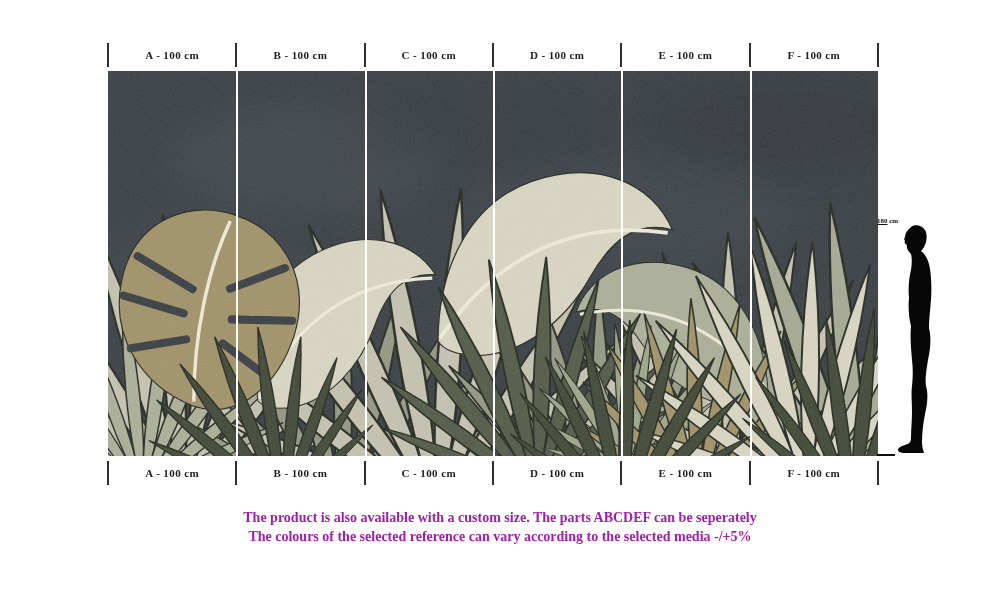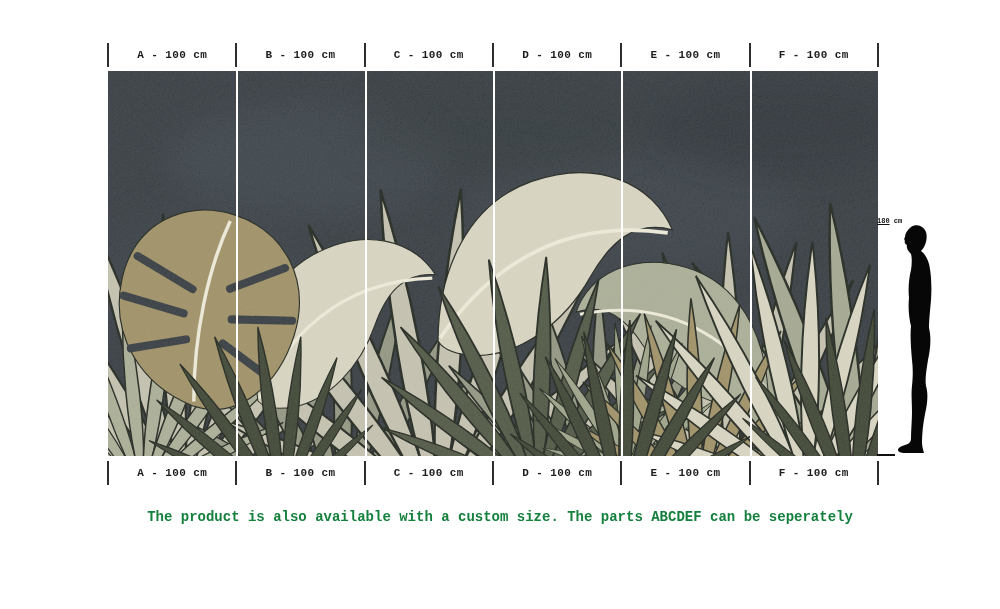--- a/index.html
+++ b/index.html
@@ -1,18 +1,18 @@
 <!DOCTYPE html>
 <html><head>
 <meta charset="utf-8">
 <style>
   html,body{margin:0;padding:0;background:#ffffff;}
   .canvas{
     position:relative;width:1000px;height:609px;background:#ffffff;overflow:hidden;
-    font-family:Liberation Mono, monospace;
+    font-family:Liberation Serif, serif;
   }
   
   .ruler{position:absolute;left:108px;width:770px;height:24px;display:flex;}
   .ruler.top{top:43px;}
   .ruler.bottom{top:461px;}
   .ruler .cell{flex:1 1 0;position:relative;display:flex;align-items:center;justify-content:center;}
   .tick{position:absolute;left:-1px;top:0;width:2px;height:24px;background:#2e2e2e;}
   .tick.end{left:auto;right:-1px;}
   .rlabel{font-size:11px;font-weight:bold;color:#1d1d1d;letter-spacing:.4px;white-space:nowrap;}
   
@@ -21,21 +21,21 @@
   .divider{position:absolute;top:0;bottom:0;width:2px;background:#ffffff;}
   .d1{left:calc(100%*1/6);} .d2{left:calc(100%*2/6);} .d3{left:calc(100%*3/6);}
   .d4{left:calc(100%*4/6);} .d5{left:calc(100%*5/6);}
   
   .figure{position:absolute;left:891px;top:224px;width:46px;height:232px;}
   .figure svg{display:block;width:100%;height:100%;}
   .height-label{position:absolute;left:877px;top:217px;font-size:7px;font-weight:bold;color:#111;white-space:nowrap;}
   .height-label .num{text-decoration:underline;}
   .ground-line{position:absolute;left:877px;top:454px;width:18px;height:2px;background:#101010;}
   
-  .footer{position:absolute;left:0;top:508px;width:1000px;text-align:center;color:#15803d;}
+  .footer{position:absolute;left:0;top:508px;width:1000px;text-align:center;color:#a21caf;}
   .footer div{font-size:14px;font-weight:bold;line-height:19px;}
   
   .leaf{stroke:#1c211a;stroke-width:1;}
 </style>
 </head>
 <body>
 
 <div class="canvas">
 
   <div class="ruler top">
@@ -201,15 +201,16 @@
         C20,124 19,112 20,102 C18,94 17,84 18,74
         C17,64 18,54 20,46 C21,40 21,34 20,30
         C17,27 15,24 16,21 C14,20 13,18 14,17
         C13,16 13,14 14,13 C14,10 16,6 20,3 Z"></path>
     </svg>
   </div>
   <div class="ground-line"></div>
 
   <div class="footer">
     <div>The product is also available with a custom size. The parts ABCDEF can be seperately</div>
+    <div>The colours of the selected reference can vary according to the selected media -/+5%</div>
   </div>
 
 </div>
 
 </body></html>

